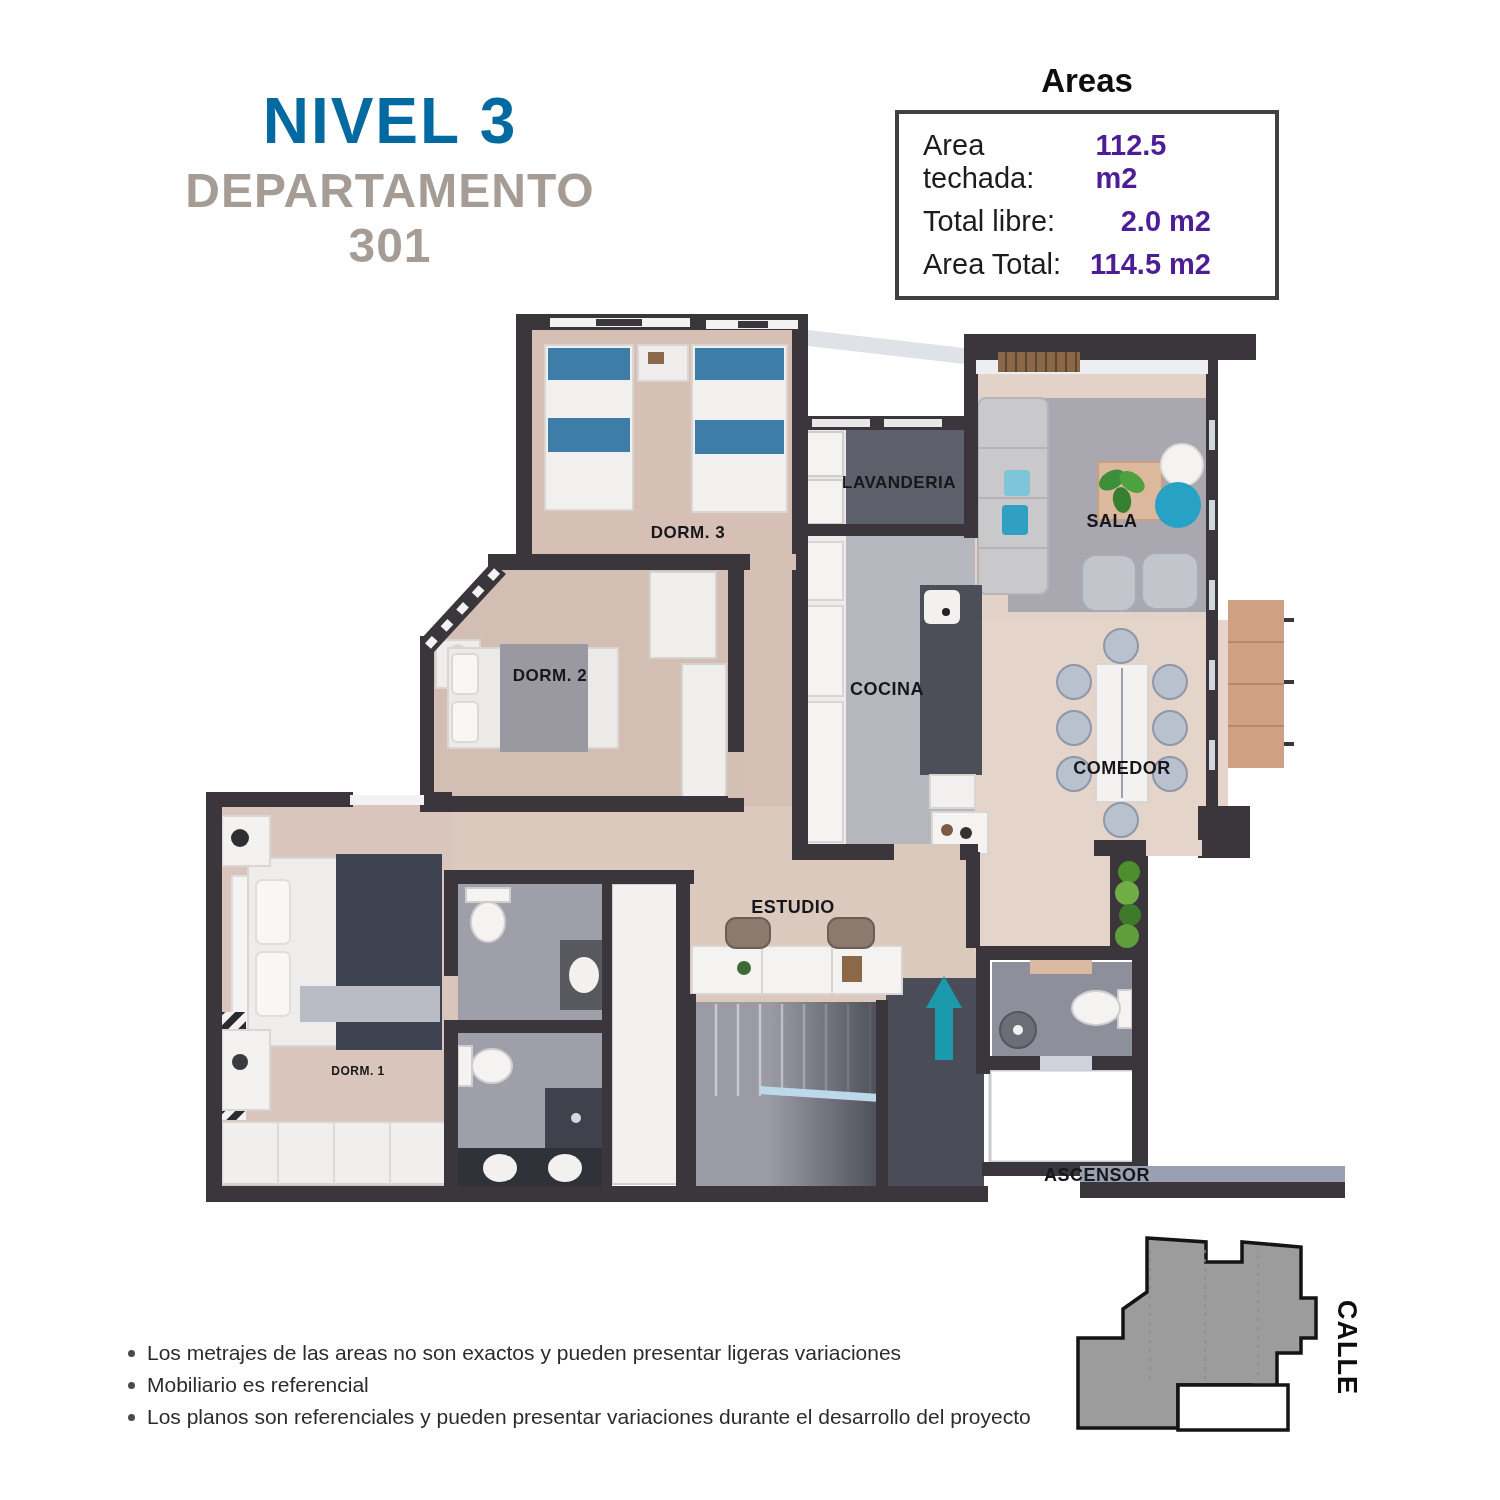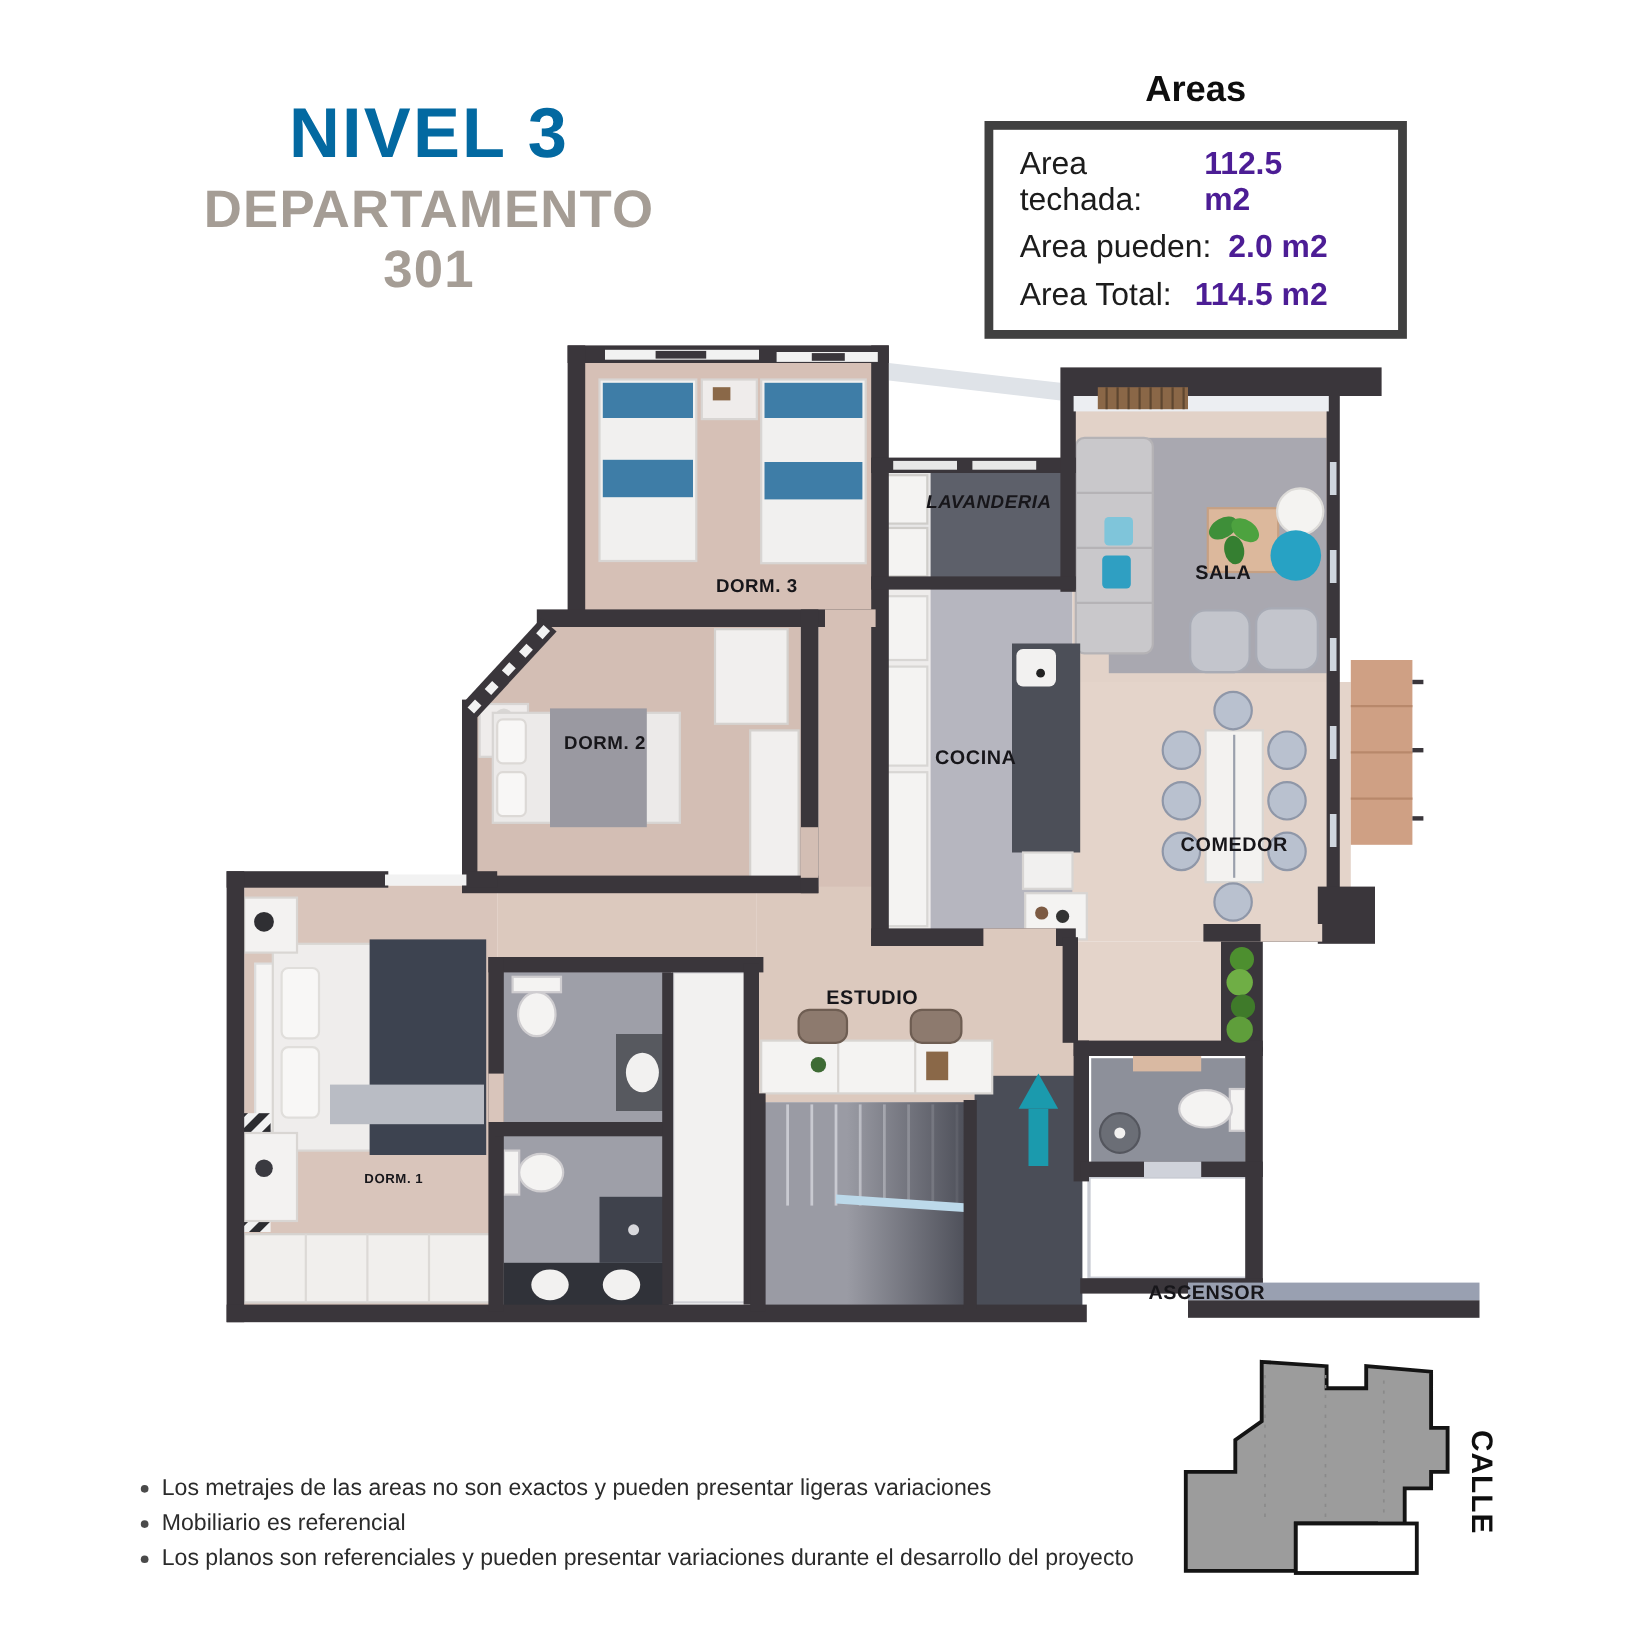--- a/index.html
+++ b/index.html
@@ -7,21 +7,21 @@
     position:relative;width:1500px;height:1500px;background:#ffffff;overflow:hidden;
     font-family:"Liberation Sans", sans-serif;color:#141414;
   }
   
   .header{position:absolute;left:160px;top:88px;width:460px;text-align:center;}
   .level-title{font-size:64px;font-weight:800;letter-spacing:2px;color:#0369a1;line-height:1.05;}
   .apartment-subtitle{font-size:48px;font-weight:800;letter-spacing:1px;color:var(--subtitle,#a59d95);margin-top:8px;}
   
   .areas{position:absolute;left:895px;top:62px;width:384px;}
   .areas-title{text-align:center;font-size:33px;font-weight:800;color:#0e0e0e;margin-bottom:10px;}
-  .areas-box{border:8px solid #404040;background:#fff;padding:10px 0;}
+  .areas-box{border:4px solid #404040;background:#fff;padding:10px 0;}
   .areas-row{display:flex;justify-content:space-between;align-items:center;padding:5px 64px 5px 24px;}
   .areas-label{font-size:29px;font-weight:400;color:#1c1c1c;}
   .areas-value{font-size:29px;font-weight:800;color:#4c1d95;}
   
   .plan-svg{position:absolute;left:0;top:0;width:1500px;height:1500px;}
   .room-label{
     position:absolute;transform:translate(-50%,-50%);white-space:nowrap;
     font-weight:800;color:#17161a;letter-spacing:.5px;z-index:3;
   }
   
@@ -46,21 +46,21 @@
   </div>
 
   <div class="areas">
     <div class="areas-title">Areas</div>
     <div class="areas-box">
       <div class="areas-row">
         <span class="areas-label">Area techada:</span>
         <span class="areas-value">112.5 m2</span>
       </div>
       <div class="areas-row">
-        <span class="areas-label">Area pueden:</span>
+        <span class="areas-label">Total libre:</span>
         <span class="areas-value">2.0 m2</span>
       </div>
       <div class="areas-row">
         <span class="areas-label">Area Total:</span>
         <span class="areas-value">114.5 m2</span>
       </div>
     </div>
   </div>
 
   <svg class="plan-svg" viewBox="0 0 1500 1500">
@@ -320,21 +320,21 @@
       <rect x="1178" y="1385" width="110" height="45" fill="#ffffff" stroke="#141414" stroke-width="3.5"></rect>
       <g stroke="#8a8a8a" stroke-width="1.5" stroke-dasharray="3 6">
         <line x1="1150" y1="1250" x2="1150" y2="1380"></line>
         <line x1="1205" y1="1250" x2="1205" y2="1380"></line>
         <line x1="1258" y1="1255" x2="1258" y2="1380"></line>
       </g>
     </g>
   </svg>
 
   <div class="room-label" style="left:688px;top:533px;font-size:17px;">DORM. 3</div>
-  <div class="room-label" style="left:899px;top:457px;font-size:17px;font-style:italic;">LAVANDERIA</div>
+  <div class="room-label" style="left:899px;top:483px;font-size:17px;">LAVANDERIA</div>
   <div class="room-label" style="left:1112px;top:521px;font-size:18px;">SALA</div>
   <div class="room-label" style="left:550px;top:676px;font-size:17px;">DORM. 2</div>
   <div class="room-label" style="left:887px;top:689px;font-size:18px;">COCINA</div>
   <div class="room-label" style="left:1122px;top:768px;font-size:18px;">COMEDOR</div>
   <div class="room-label" style="left:793px;top:907px;font-size:18px;">ESTUDIO</div>
   <div class="room-label" style="left:358px;top:1071px;font-size:12px;">DORM. 1</div>
   <div class="room-label" style="left:1058px;top:1175px;font-size:18px;margin-left:39px;">ASCENSOR</div>
 
   <div class="calle">CALLE</div>
 

